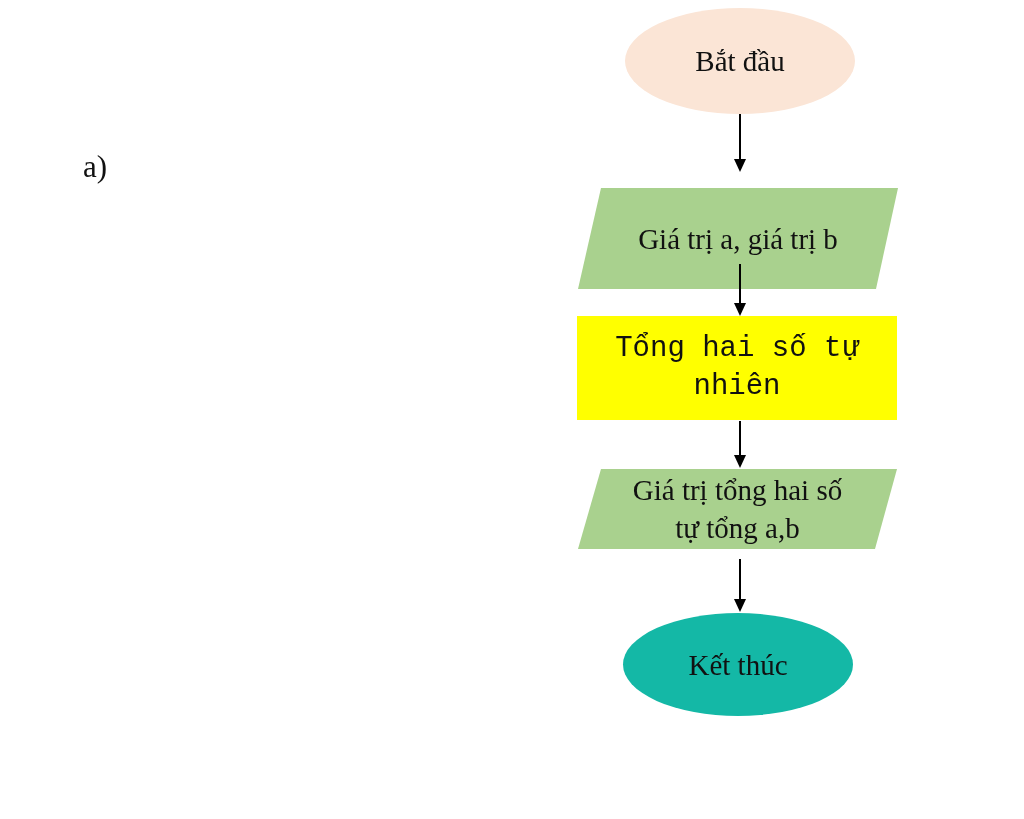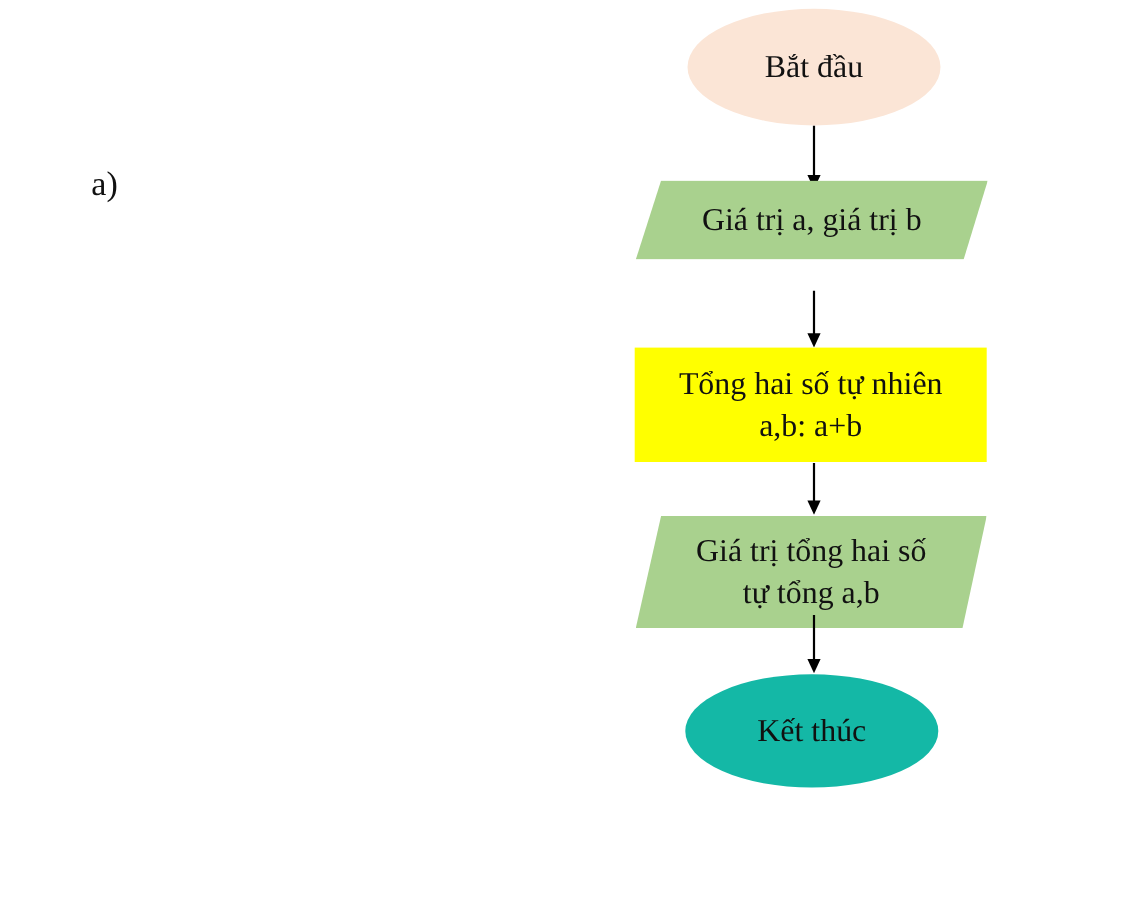--- a/index.html
+++ b/index.html
@@ -37,23 +37,23 @@
     border-radius: 50%;
     text-align: right;
   }
   .io {
     clip-path: polygon(23px 0, 100% 0, calc(100% - 22px) 100%, 0 100%);
   }
   .process {
     
   }
   .node-start   { left: 625px; top: 8px;   width: 230px; height: 106px; }
-  .node-io1     { left: 578px; top: 164px; width: 320px; height: 72px;  }
+  .node-io1     { left: 578px; top: 188px; width: 320px; height: 101px;  }
   .node-process { left: 577px; top: 316px; width: 320px; height: 104px; }
-  .node-io2     { left: 578px; top: 469px; width: 319px; height: 102px;  }
+  .node-io2     { left: 578px; top: 469px; width: 319px; height: 80px;  }
   .node-end     { left: 623px; top: 613px; width: 230px; height: 103px; }
   .arrow {
     position: absolute;
     display: block;
   }
   .arrow-1 { left: 732px; top: 114px; }
   .arrow-2 { left: 732px; top: 264px; }
   .arrow-3 { left: 732px; top: 421px; }
   .arrow-4 { left: 732px; top: 559px; }
   .node-label {
@@ -78,23 +78,22 @@
 
   <div class="node io node-io1" style="background-color: rgb(169, 209, 142);">
     <span class="node-label">Giá trị a, giá trị b</span>
   </div>
 
   <svg class="arrow arrow-2" width="16" height="52" viewBox="0 0 16 52">
     <line x1="8" y1="0" x2="8" y2="40" stroke-width="2" stroke="#000000"></line>
     <polygon points="2,39 14,39 8,52" fill="#000000"></polygon>
   </svg>
 
-  <div class="node process node-process" style="background-color: rgb(255, 255, 0);">
+  <div class="node process node-process" style="background-color: rgb(255, 255, 0); font-family: Liberation Mono, monospace;">
     <span class="node-label">Tổng hai số tự nhiên</span>
-    <span class="node-label">a,b: a+b</span>
   </div>
 
   <svg class="arrow arrow-3" width="16" height="47" viewBox="0 0 16 47">
     <line x1="8" y1="0" x2="8" y2="35" stroke-width="2" stroke="#000000"></line>
     <polygon points="2,34 14,34 8,47" fill="#000000"></polygon>
   </svg>
 
   <div class="node io node-io2" style="background-color: rgb(169, 209, 142);">
     <span class="node-label">Giá trị tổng hai số</span>
     <span class="node-label">tự tổng a,b</span>

